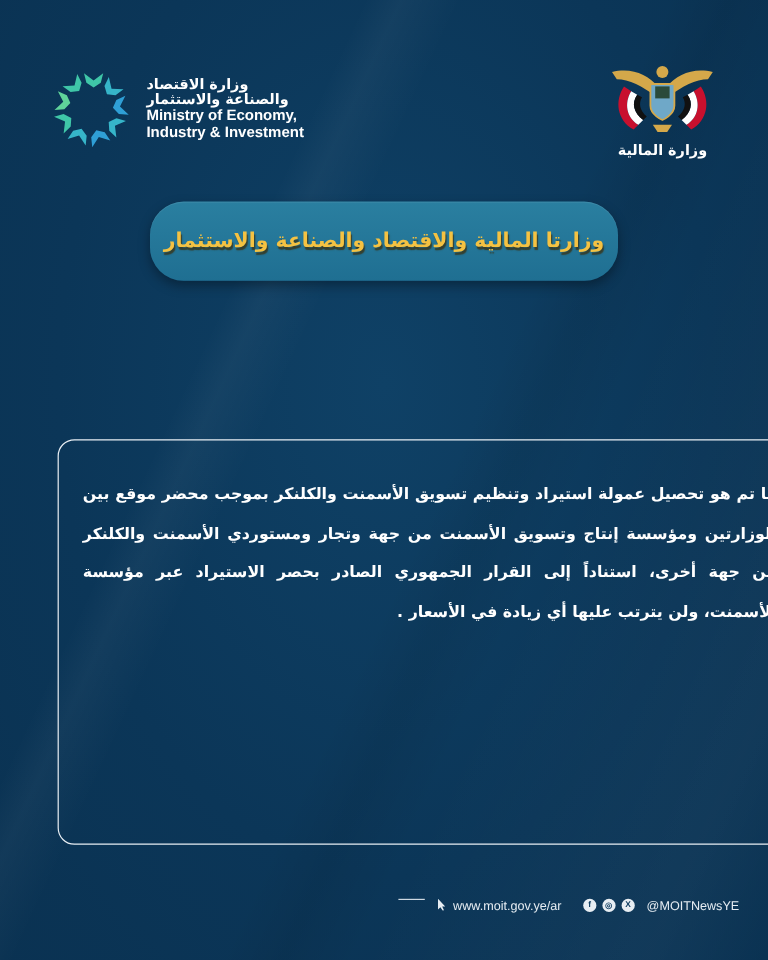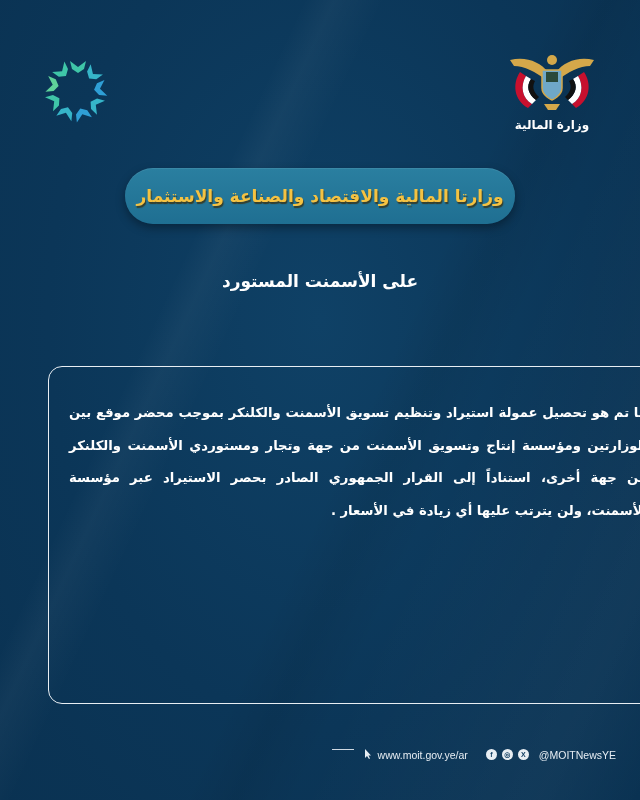--- a/index.html
+++ b/index.html
@@ -34,21 +34,21 @@
     .mof-logo {
       position: absolute; right: 38px; top: 50px; width: 100px;
       display: flex; flex-direction: column; align-items: center;
     }
     .mof-emblem { width: 92px; height: 62px; }
     .mof-label {
       font-size: 12px; font-weight: bold; color: #ffffff; direction: rtl; margin-top: 6px; text-align: center;
     }
     
     .pill {
-      position: absolute; left: 125px; top: 168px; width: 390px; height: 56px;
+      position: absolute; left: 125px; top: 168px; width: 390px; height: 66px;
       border-radius: 28px;
       background: linear-gradient(180deg, #2a7fa0 0%, #1f6f92 100%);
       box-shadow: 0 4px 10px rgba(0,0,0,0.35), inset 0 1px 0 rgba(255,255,255,0.08);
       display: flex; align-items: center; justify-content: center; text-align: center;
     }
     .pill-text {
       font-size: 17px; font-weight: bold; color: #f4c242; direction: rtl;
       text-shadow: 1px 2px 1px rgba(60,40,0,0.7);
     }
     
@@ -115,20 +115,26 @@
           <path d="M-6,-30 L2,-24 L10,-30 L8,-22 L2,-18 L-4,-22 Z"></path>
         </g>
       <g fill="#5fd39a" transform="rotate(280)">
           <path d="M-6,-30 L2,-24 L10,-30 L8,-22 L2,-18 L-4,-22 Z"></path>
         </g>
       <g fill="#3fc6a8" transform="rotate(320)">
           <path d="M-6,-30 L2,-24 L10,-30 L8,-22 L2,-18 L-4,-22 Z"></path>
         </g>
     </g>
   </svg>
+  <div class="moit-text">
+    <span class="moit-ar">وزارة الاقتصاد</span>
+    <span class="moit-ar">والصناعة والاستثمار</span>
+    <span class="moit-en">Ministry of Economy,</span>
+    <span class="moit-en">Industry &amp; Investment</span>
+  </div>
 </div>
 
 <div class="mof-logo">
   <svg class="mof-emblem" viewBox="0 0 92 62">
 
     <path d="M14,22 C6,34 8,50 22,58 L26,54 C16,48 14,36 20,26 Z" fill="#c8102e"></path>
     <path d="M20,26 C14,36 16,48 26,54 L30,50 C22,44 20,36 25,29 Z" fill="#ffffff"></path>
     <path d="M25,29 C20,36 22,44 30,50 L33,47 C27,42 26,36 29,31 Z" fill="#111111"></path>
     <path d="M78,22 C86,34 84,50 70,58 L66,54 C76,48 78,36 72,26 Z" fill="#c8102e"></path>
     <path d="M72,26 C78,36 76,48 66,54 L62,50 C70,44 72,36 67,29 Z" fill="#ffffff"></path>
@@ -144,21 +150,20 @@
     <path d="M38,54 L54,54 L50,60 L42,60 Z" fill="#d4a84a"></path>
   </svg>
   <span class="mof-label">وزارة المالية</span>
 </div>
 
 <div class="pill">
   <span class="pill-text">وزارتا المالية والاقتصاد والصناعة والاستثمار</span>
 </div>
 
 <div class="headline">
-  <div>على الأسمنت المستورد</div>
 </div>
 
 <div class="card">
   <p class="para">ما تم هو تحصيل عمولة استيراد وتنظيم تسويق الأسمنت والكلنكر بموجب محضر موقع بين الوزارتين ومؤسسة إنتاج وتسويق الأسمنت من جهة وتجار ومستوردي الأسمنت والكلنكر من جهة أخرى، استناداً إلى القرار الجمهوري الصادر بحصر الاستيراد عبر مؤسسة الأسمنت، ولن يترتب عليها أي زيادة في الأسعار .</p>
 </div>
 
 <div class="footer">
   <span class="footer-line"></span>
   <svg class="cursor-icon" viewBox="0 0 8 10">
     <path d="M1,0 L1,9 L3,7 L5,10 L6,9.5 L4.5,6.5 L7,6.5 Z" fill="#e6edf3"></path>

